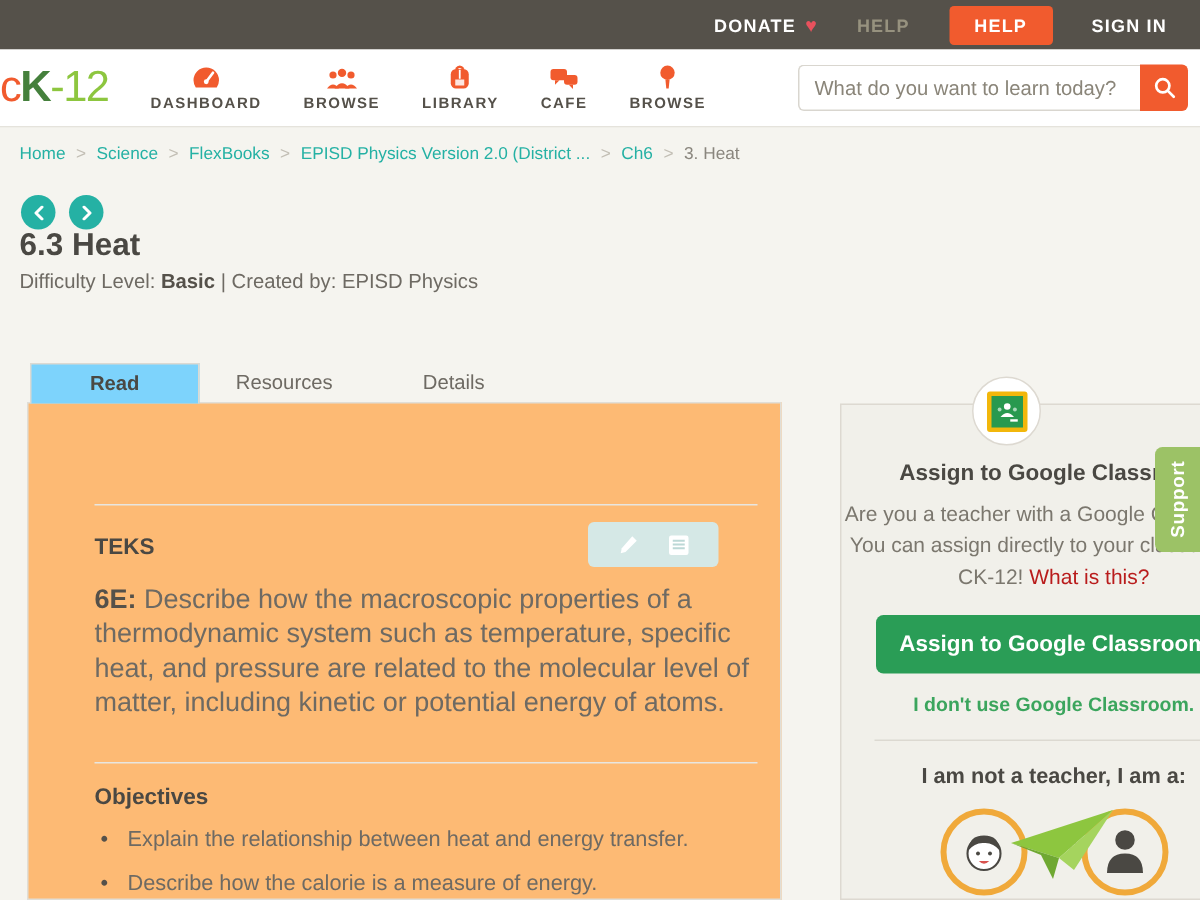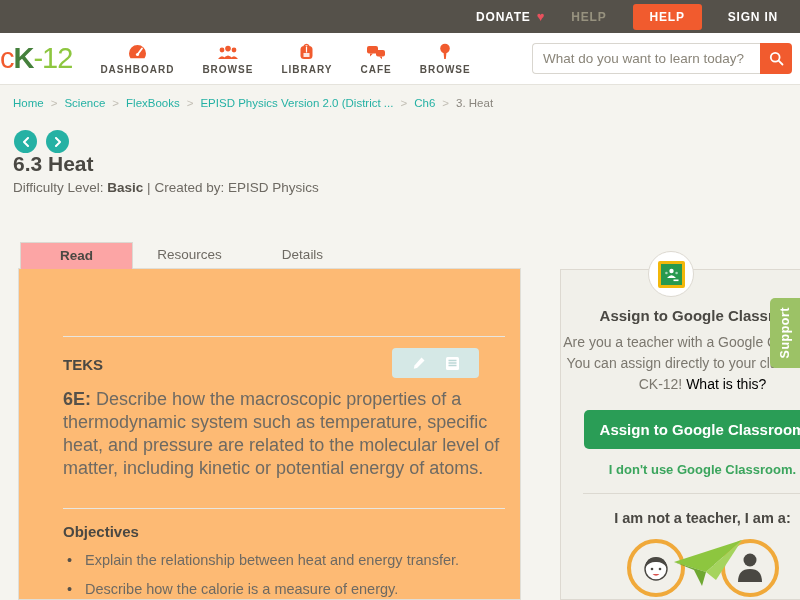--- a/index.html
+++ b/index.html
@@ -45,21 +45,21 @@
   .pager-btn { width:23px; height:23px; border-radius:50%; background:#25b1a4; color:#fff;
                display:flex; align-items:center; justify-content:center; font-size:13px; font-weight:bold; cursor:pointer; }
   .page-title { position:absolute; left:13px; top:152px; font-size:21px; font-weight:bold; color:#4a4843; }
   .meta-line { position:absolute; left:13px; top:180px; font-size:13.5px; color:#6e6a63; }
   .meta-line b { color:#55514a; }
 
   
   .tabs { position:absolute; left:20px; top:242px; display:flex; z-index:3; }
   .tab { width:113px; height:27px; text-align:center; line-height:26px; font-size:13.5px;
          color:#6e6a63; cursor:pointer; }
-  .tab.active { background:#fca5a5; border:1px solid #dcd9d2; border-bottom:none; font-weight:bold; color:#4a4843; }
+  .tab.active { background:#7dd3fc; border:1px solid #dcd9d2; border-bottom:none; font-weight:bold; color:#4a4843; }
 
   
   .panel { position:absolute; left:18px; top:268px; width:503px; height:332px; background:#fdba74;
            border:1px solid #e0ded7; z-index:2; padding:0 15px 0 44px; }
   .divider { border-top:1px solid #e8e6e0; }
   .d1 { margin-top:67px; }
   .teks-row { margin-top:11px; display:flex; align-items:flex-start; }
   .sec-head { font-size:15px; font-weight:bold; color:#4a4843; padding-top:8px; }
   .icon-box { margin-left:auto; margin-right:26px; width:87px; height:30px; background:#d5e8e6;
               border-radius:4px; display:flex; align-items:center; justify-content:space-evenly; cursor:pointer; }
@@ -73,21 +73,21 @@
 
   
   .rpanel { position:absolute; left:560px; top:269px; width:285px; height:331px; background:#f1f0ea;
             border:1px solid #ddd9d1; z-index:1; text-align:center; }
   .gc-circle { position:absolute; left:648px; top:251px; width:46px; height:46px; background:#fff;
                border:1px solid #ddd9d1; border-radius:50%; z-index:4; display:flex; align-items:center; justify-content:center; }
   .gc-square { width:27px; height:27px; background:#28994f; border:3px solid #f2b70b; border-radius:2px;
                display:flex; align-items:center; justify-content:center; position:relative; }
   .rp-heading { margin-top:37px; font-size:15px; font-weight:bold; color:#4a4843; white-space:nowrap; }
   .rp-body { margin-top:8px; font-size:14px; line-height:21px; color:#7b776e; }
-  .rp-whatlink { color:#000000; cursor:pointer; }
+  .rp-whatlink { color:#b91c1c; cursor:pointer; }
   .rp-assign { display:block; margin:15px auto 0; background:#2a9d56; color:#fff; border:none;
                border-radius:5px; font-size:15px; font-weight:bold; padding:11px 16px; cursor:pointer;
                font-family:"Liberation Sans",sans-serif; }
   .rp-dontuse { margin-top:13px; font-size:13px; font-weight:bold; color:#3ba55d; cursor:pointer; }
   .rp-div { margin:16px 22px 0; border-top:1px solid #dcd9d1; }
   .rp-notteacher { margin-top:16px; font-size:14.5px; font-weight:bold; color:#4a4843; }
   .roles { margin-top:13px; display:flex; justify-content:center; gap:36px; }
   .role { display:flex; flex-direction:column; align-items:center; cursor:pointer; }
   .role-circle { width:58px; height:58px; border:4px solid #f0a93a; border-radius:50%;
                  display:flex; align-items:center; justify-content:center; background:#f1f0ea; }

